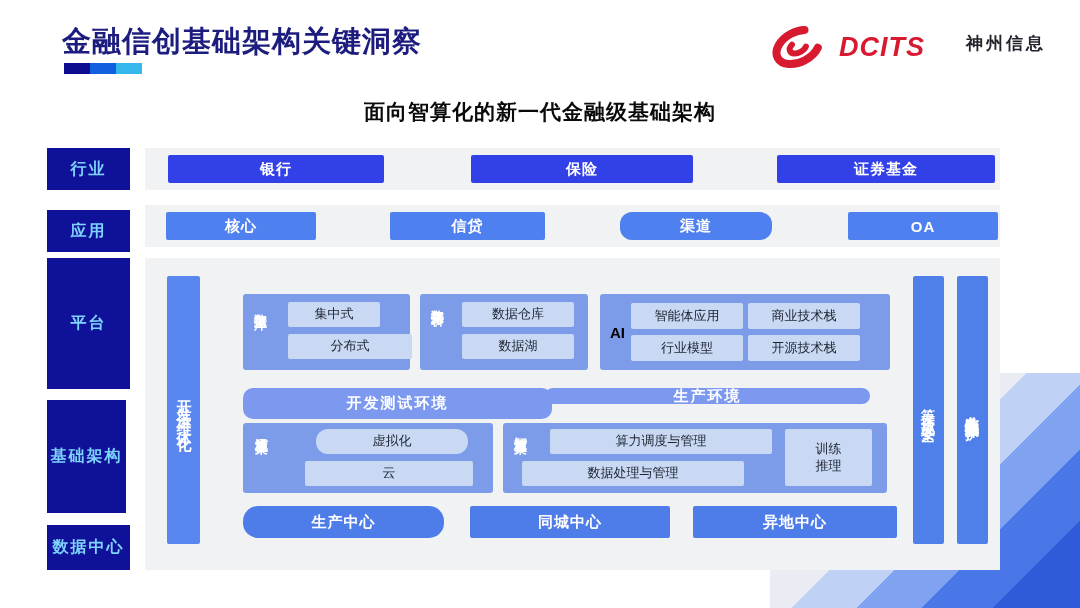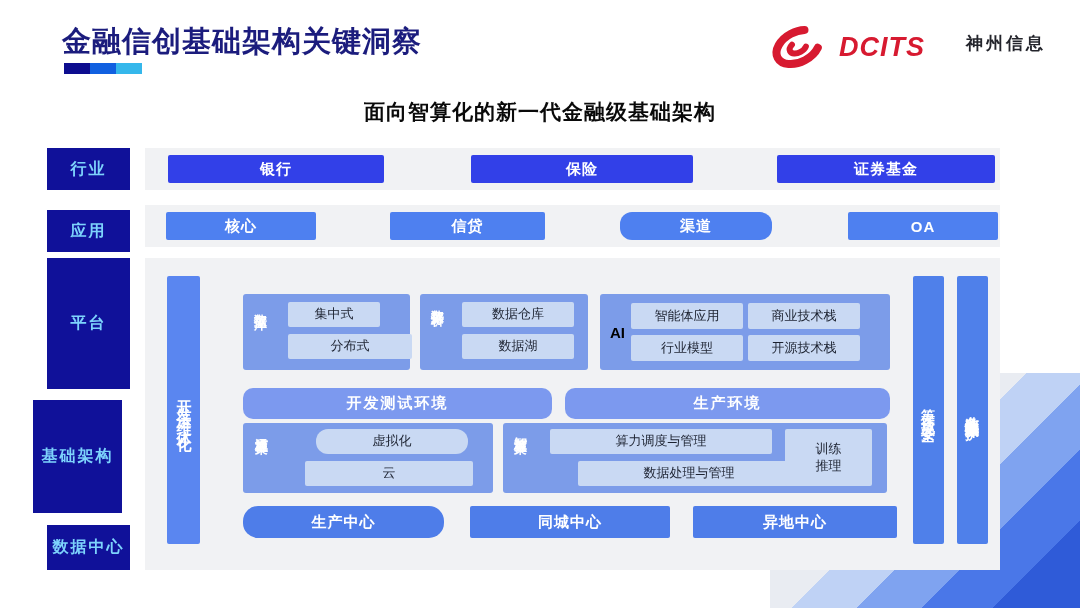--- a/index.html
+++ b/index.html
@@ -70,21 +70,21 @@
     </div>
   </div>
 
   <div class="subtitle">面向智算化的新一代金融级基础架构</div>
 
   <div class="deco"></div>
 
   <div class="navy-label" style="left:47px;top:148px;width:83px;height:42px;">行业</div>
   <div class="navy-label" style="left:47px;top:210px;width:83px;height:42px;">应用</div>
   <div class="navy-label" style="left:47px;top:258px;width:83px;height:131px;">平台</div>
-  <div class="navy-label" style="left:33px;top:400px;width:89px;height:113px;">基础架构</div>
+  <div class="navy-label" style="left:47px;top:400px;width:79px;height:113px;">基础架构</div>
   <div class="navy-label" style="left:47px;top:525px;width:83px;height:45px;">数据中心</div>
 
   <div class="band" style="left:145px;top:148px;width:855px;height:42px;"></div>
   <div class="pill bright" style="left:168px;top:155px;width:216px;height:28px;">银行</div>
   <div class="pill bright" style="left:471px;top:155px;width:222px;height:28px;">保险</div>
   <div class="pill bright" style="left:777px;top:155px;width:218px;height:28px;">证券基金</div>
 
   <div class="band" style="left:145px;top:205px;width:855px;height:42px;"></div>
   <div class="pill mid" style="left:166px;top:212px;width:150px;height:28px;">核心</div>
   <div class="pill mid" style="left:390px;top:212px;width:155px;height:28px;">信贷</div>
@@ -111,33 +111,33 @@
 
   <div class="group" style="left:600px;top:294px;width:290px;height:76px;">
     <span class="hlabel" style="left:10px;top:30px;">AI</span>
   </div>
   <div class="inner" style="left:631px;top:303px;width:112px;height:26px;">智能体应用</div>
   <div class="inner" style="left:748px;top:303px;width:112px;height:26px;">商业技术栈</div>
   <div class="inner" style="left:631px;top:335px;width:112px;height:26px;">行业模型</div>
   <div class="inner" style="left:748px;top:335px;width:112px;height:26px;">开源技术栈</div>
 
   <div class="envbar" style="left:243px;top:388px;width:309px;height:31px;">开发测试环境</div>
-  <div class="envbar" style="left:565px;top:388px;width:325px;height:31px;text-align:right;">生产环境</div>
+  <div class="envbar" style="left:545px;top:388px;width:325px;height:16px;text-align:right;">生产环境</div>
 
   <div class="group" style="left:243px;top:423px;width:250px;height:70px;">
     <span class="vlabel" style="left:12px;top:4px;">通算框架</span>
   </div>
   <div class="inner" style="left:316px;top:429px;width:152px;height:25px;border-radius:12px;">虚拟化</div>
   <div class="inner" style="left:305px;top:461px;width:168px;height:25px;">云</div>
 
   <div class="group" style="left:503px;top:423px;width:384px;height:70px;">
     <span class="vlabel" style="left:11px;top:4px;">智算框架</span>
   </div>
   <div class="inner" style="left:550px;top:429px;width:222px;height:25px;">算力调度与管理</div>
-  <div class="inner" style="left:578px;top:461px;width:222px;height:25px;">数据处理与管理</div>
+  <div class="inner" style="left:522px;top:461px;width:222px;height:25px;">数据处理与管理</div>
   <div class="inner" style="left:785px;top:429px;width:87px;height:57px;">训练
 推理</div>
 
   <div class="pill center" style="left:243px;top:506px;width:201px;height:32px;border-radius:15px;">生产中心</div>
   <div class="pill center" style="left:470px;top:506px;width:200px;height:32px;">同城中心</div>
   <div class="pill center" style="left:693px;top:506px;width:204px;height:32px;">异地中心</div>
 
 </div>
 
 </body></html>

